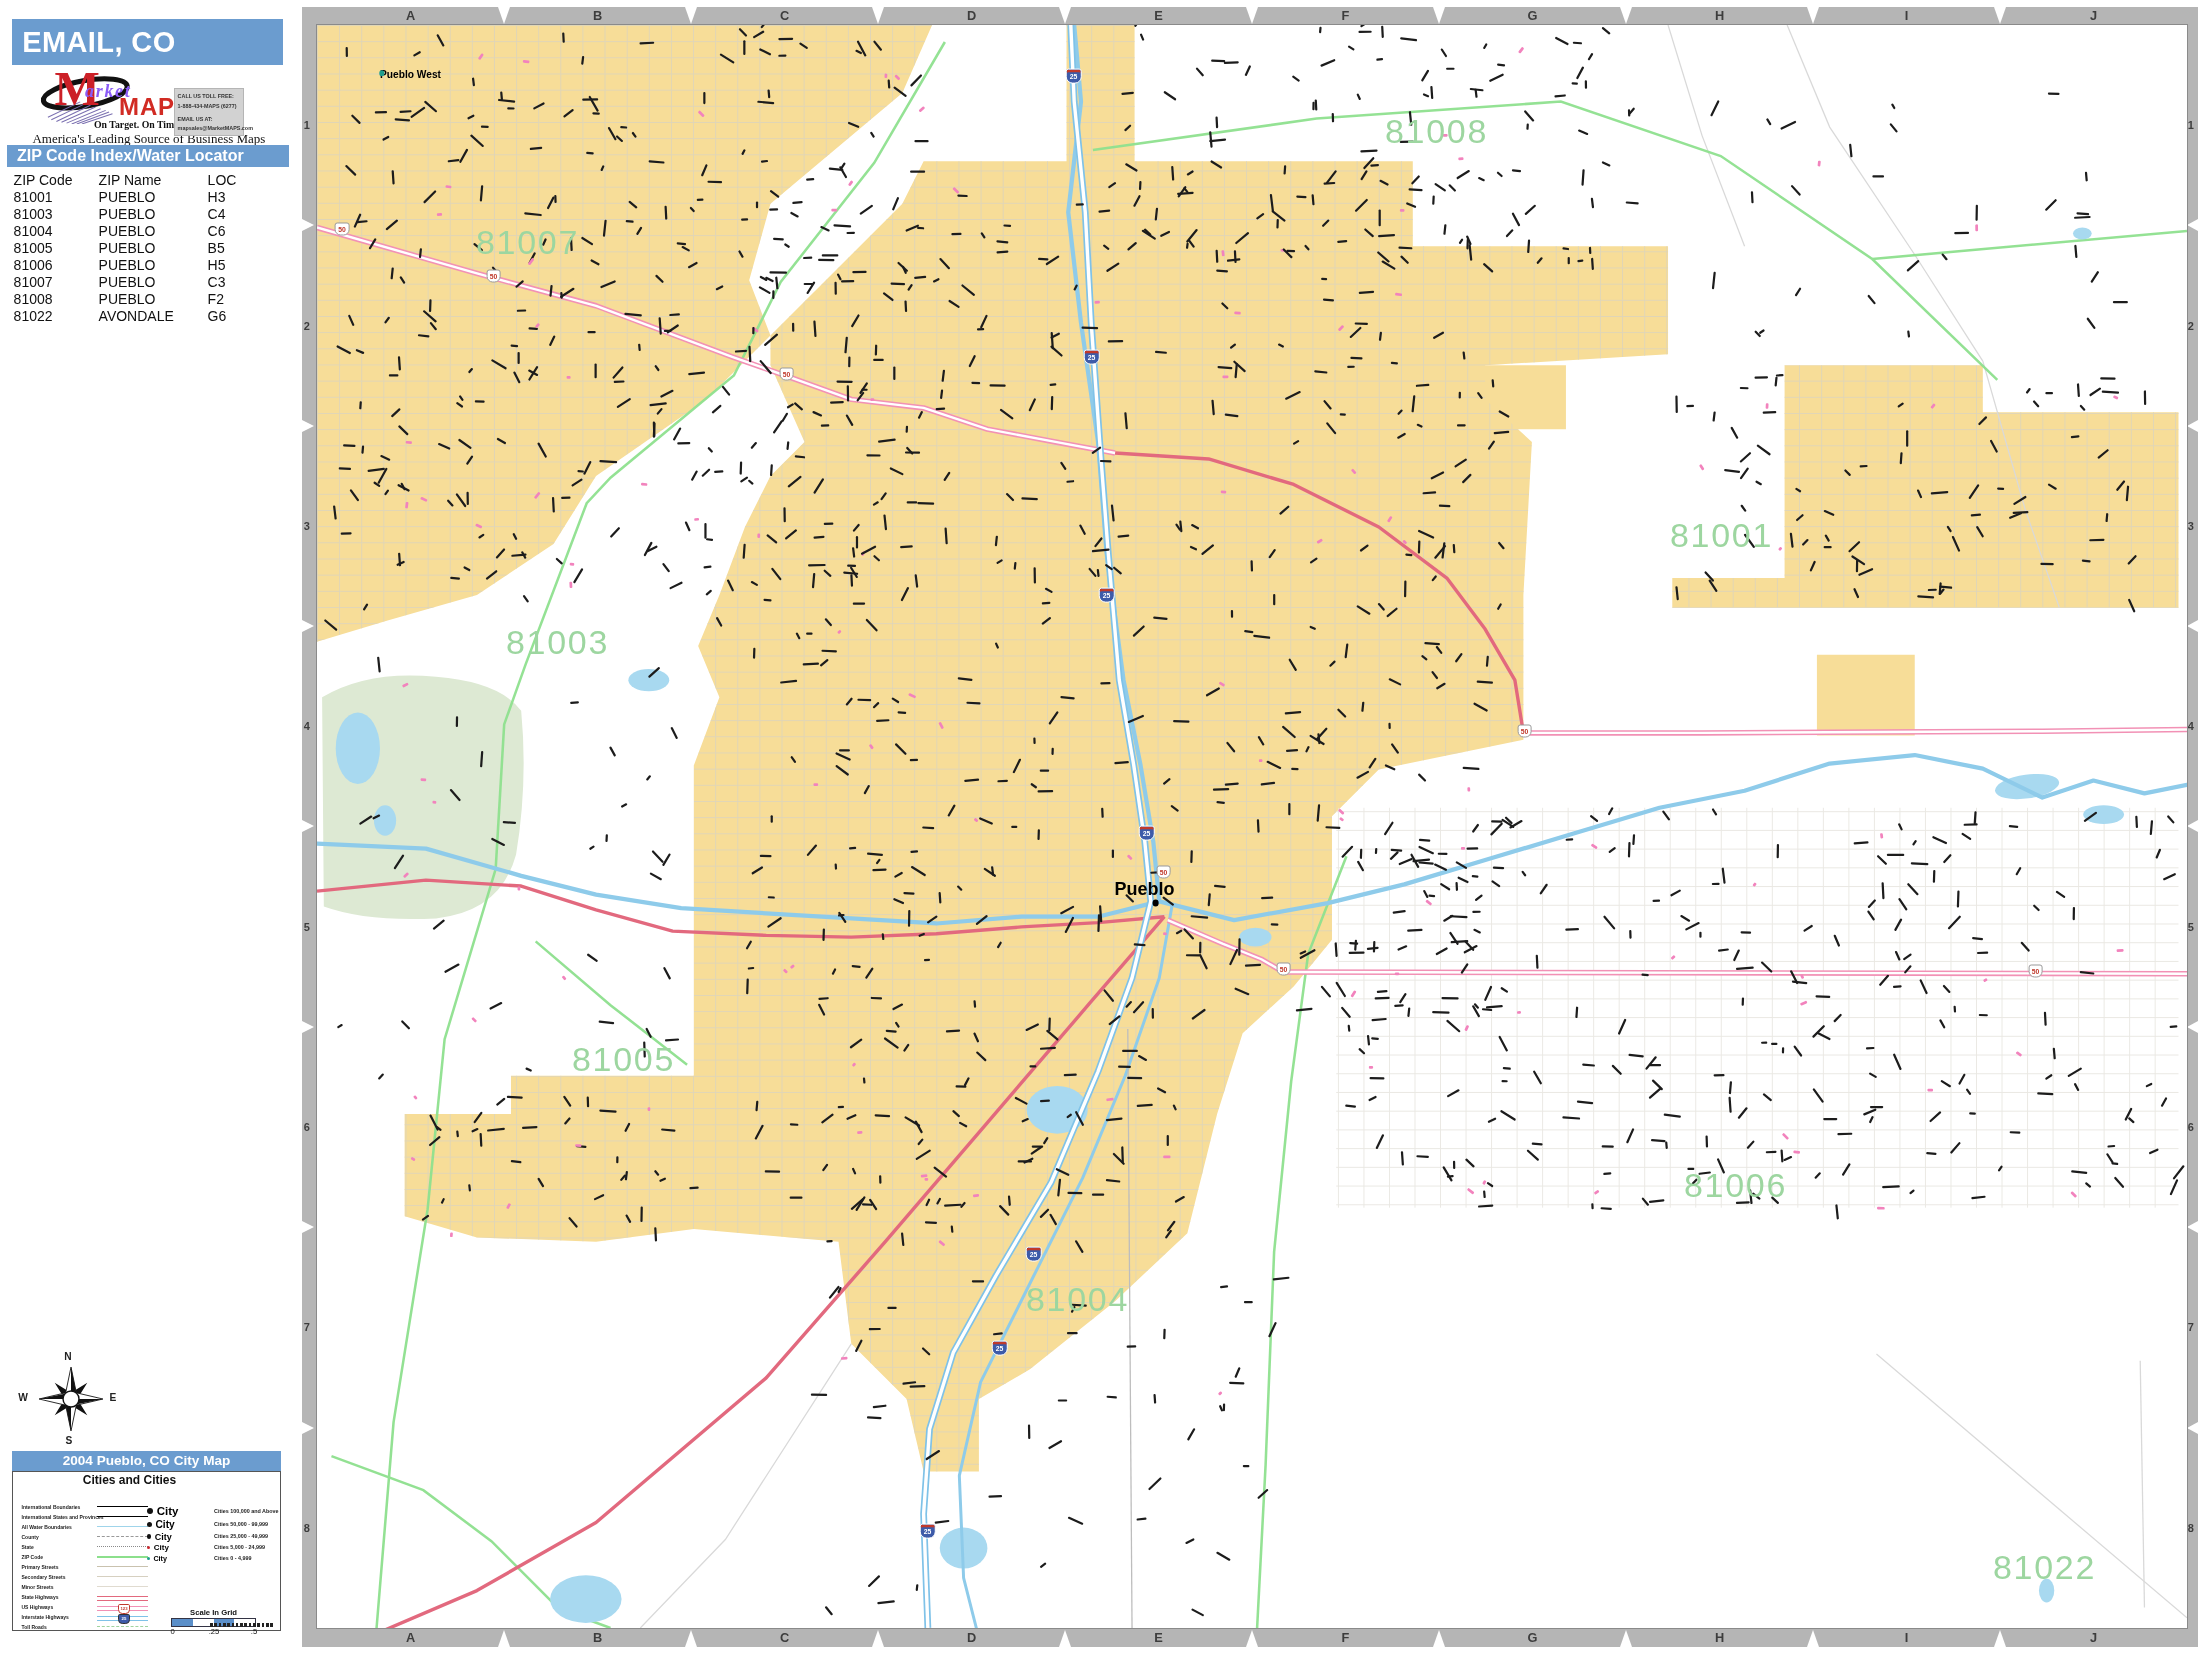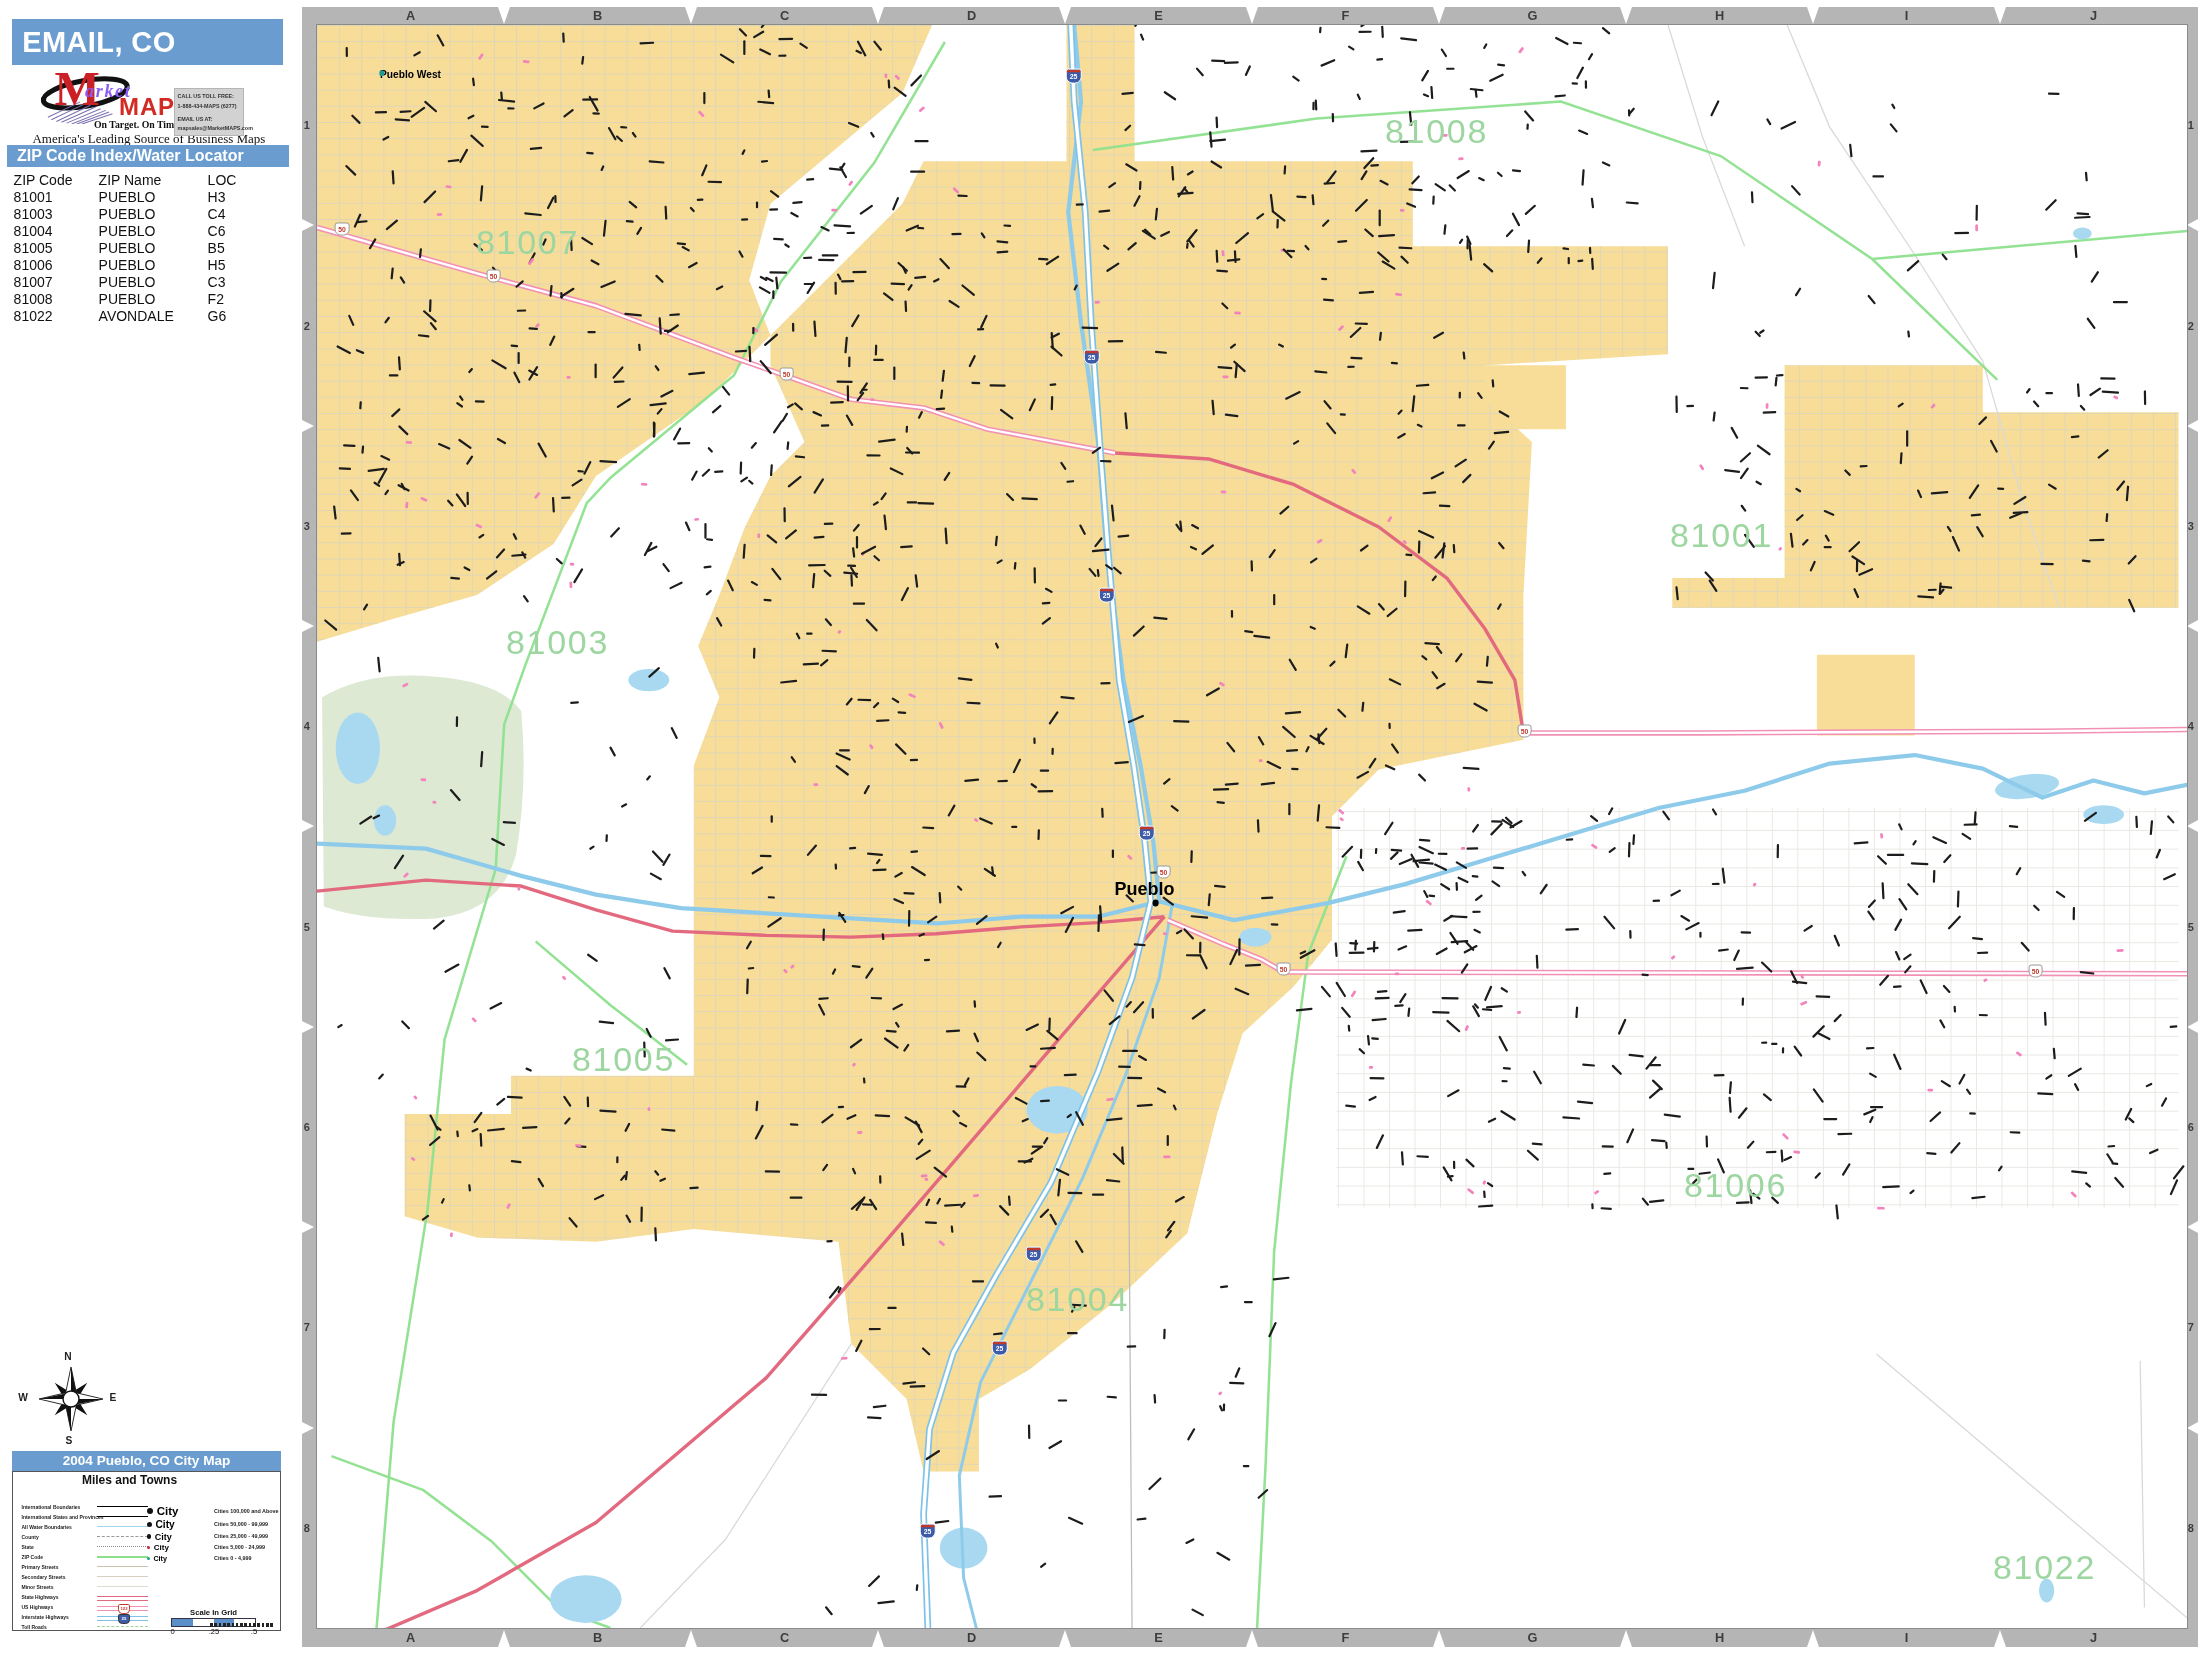--- a/index.html
+++ b/index.html
@@ -204,21 +204,21 @@
     </g>
   </svg>
   <span class="compass-letter" style="left:68px;top:1356px;">N</span>
   <span class="compass-letter" style="left:113px;top:1397px;">E</span>
   <span class="compass-letter" style="left:69px;top:1440px;">S</span>
   <span class="compass-letter" style="left:23px;top:1397px;">W</span>
 
   <div id="legend">
     <div class="legend-title">2004 Pueblo, CO City Map</div>
     <div class="legend-body">
-      <div class="cities-header">Miles and Towns</div>
+      <div class="cities-header">Cities and Cities</div>
       <div id="legend-lines">
           <div class="lrow">
             <div class="llabel">International Boundaries</div>
             <div class="lsample ls-intl"></div>
           </div>
           <div class="lrow">
             <div class="llabel">International States and Provinces</div>
             <div class="lsample ls-stateprov"></div>
           </div>
           <div class="lrow">

